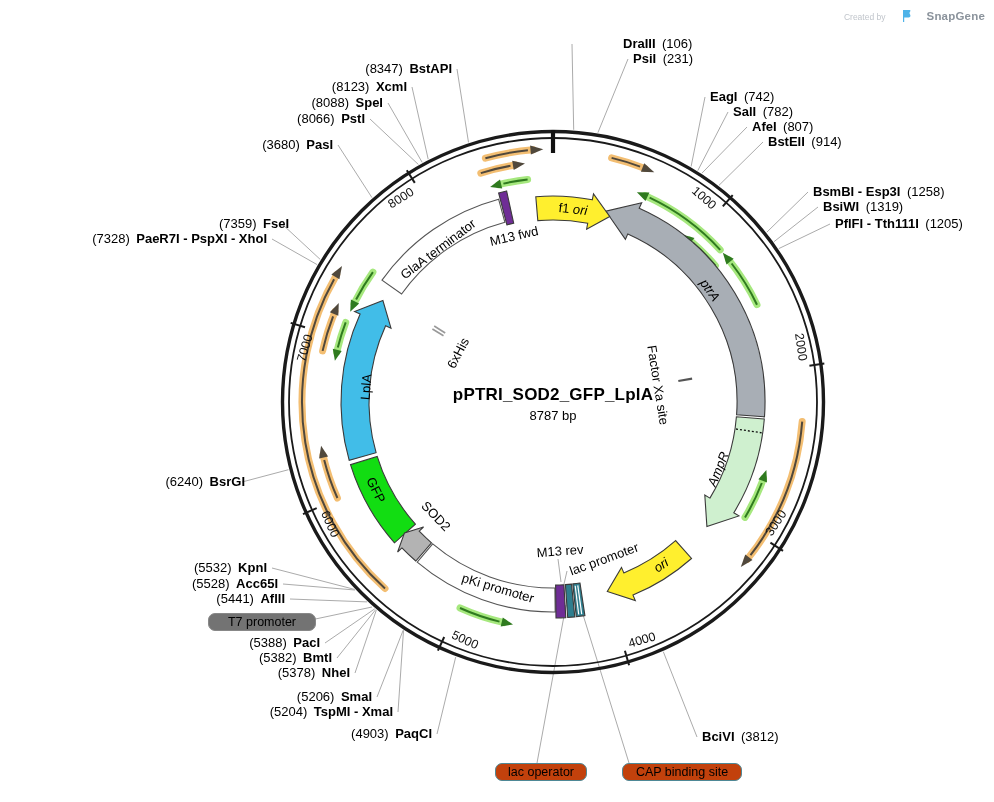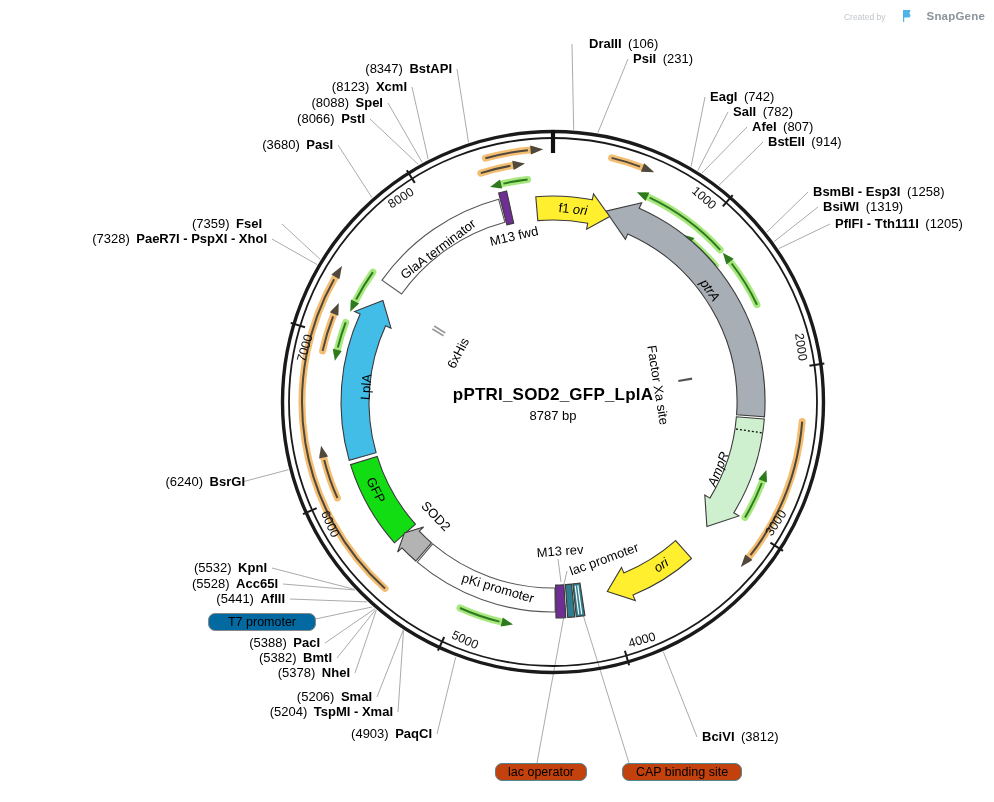--- a/index.html
+++ b/index.html
@@ -8,21 +8,21 @@
   #map{position:absolute;left:0;top:0;}
   .site{position:absolute;white-space:nowrap;font-size:13px;line-height:14px;color:#000;}
   .site .nm{font-weight:700;}
   .site .ps{font-weight:400;}
   .site.L{transform:translateX(-100%);text-align:right;}
   .rlabel{position:absolute;white-space:nowrap;font-size:13px;line-height:13px;color:#000;}
   .rlabel.it{font-style:italic;}
   .rlabel .it{font-style:italic;}
   .ticklab{position:absolute;white-space:nowrap;font-size:12.5px;line-height:12px;color:#111;}
   .callout{position:absolute;white-space:nowrap;font-size:12.5px;line-height:16px;
-           border:1px solid #888;border-radius:7px;padding:0 5px;background:#0369a1;text-align:center;}
+           border:1px solid #888;border-radius:7px;padding:0 5px;background:#737373;text-align:center;}
   .callout.teal{background:#c2410c;border-color:#4E8896;}
   #titleblock{position:absolute;left:553px;top:385px;transform:translateX(-50%);text-align:center;}
   #plasmid-name{font-size:17px;font-weight:700;letter-spacing:0.2px;}
   #plasmid-size{font-size:13px;margin-top:3px;}
   #credit{position:absolute;top:10px;right:9px;display:flex;align-items:flex-end;gap:16px;
           font-size:8.5px;color:#c0c5cb;}
   #credit .brand{font-size:11.5px;font-weight:600;color:#8b939c;letter-spacing:0.2px;}
 </style>
 </head>
 <body>
@@ -154,42 +154,42 @@
       <div class="rlabel" style="left: 375.803px; top: 490.347px; transform: translate(-50%, -50%) rotate(63.5deg);">GFP</div>
       <div class="rlabel" style="left: 365.606px; top: 386.923px; transform: translate(-50%, -50%) rotate(274.6deg);">LplA</div>
       <div class="rlabel" style="left: 436.342px; top: 515.842px; transform: translate(-50%, -50%) rotate(45.7deg);">SOD2</div>
       <div class="rlabel" style="left: 497.901px; top: 588.011px; transform: translate(-50%, -50%) rotate(16.5deg);">pKi promoter</div>
       <div class="rlabel" style="left: 438.053px; top: 249.461px; transform: translate(-50%, -50%) rotate(323deg);">GlaA terminator</div>
       <div class="rlabel" style="left: 514px; top: 236px; transform: translate(-50%, -50%) rotate(-13deg);">M13 fwd</div>
       <div class="rlabel" style="left: 604px; top: 559px; transform: translate(-50%, -50%) rotate(-20deg);">lac promoter</div>
       <div class="rlabel" style="left: 560px; top: 551px; transform: translate(-50%, -50%) rotate(-4deg);">M13 rev</div>
       <div class="rlabel" style="left: 458.004px; top: 352.759px; transform: translate(-50%, -50%) rotate(297.4deg);">6xHis</div>
       <div class="rlabel" style="left: 657.666px; top: 385.235px; transform: translate(-50%, -50%) rotate(80.9deg);">Factor Xa site</div>
-      <div class="site R" style="left: 543px; top: 37px; padding-left: 46px;"><span class="nm">DraIII</span> <span class="ps">(106)</span></div>
+      <div class="site R" style="left: 577px; top: 37px; padding-left: 46px;"><span class="nm">DraIII</span> <span class="ps">(106)</span></div>
       <div class="site R" style="left: 633px; top: 52px;"><span class="nm">PsiI</span> <span class="ps">(231)</span></div>
       <div class="site R" style="left: 710px; top: 90px;"><span class="nm">EagI</span> <span class="ps">(742)</span></div>
       <div class="site R" style="left: 733px; top: 105px;"><span class="nm">SalI</span> <span class="ps">(782)</span></div>
       <div class="site R" style="left: 752px; top: 120px;"><span class="nm">AfeI</span> <span class="ps">(807)</span></div>
       <div class="site R" style="left: 768px; top: 135px;"><span class="nm">BstEII</span> <span class="ps">(914)</span></div>
       <div class="site R" style="left: 813px; top: 185px;"><span class="nm">BsmBI - Esp3I</span> <span class="ps">(1258)</span></div>
       <div class="site R" style="left: 823px; top: 200px;"><span class="nm">BsiWI</span> <span class="ps">(1319)</span></div>
       <div class="site R" style="left: 835px; top: 217px;"><span class="nm">PflFI - Tth111I</span> <span class="ps">(1205)</span></div>
       <div class="site R" style="left: 702px; top: 730px;"><span class="nm">BciVI</span> <span class="ps">(3812)</span></div>
       <div class="site L" style="left: 432px; top: 727px;"><span class="ps">(4903)</span> <span class="nm">PaqCI</span></div>
       <div class="site L" style="left: 393px; top: 705px;"><span class="ps">(5204)</span> <span class="nm">TspMI - XmaI</span></div>
       <div class="site L" style="left: 372px; top: 690px;"><span class="ps">(5206)</span> <span class="nm">SmaI</span></div>
       <div class="site L" style="left: 350px; top: 666px;"><span class="ps">(5378)</span> <span class="nm">NheI</span></div>
       <div class="site L" style="left: 332px; top: 651px;"><span class="ps">(5382)</span> <span class="nm">BmtI</span></div>
       <div class="site L" style="left: 320px; top: 636px;"><span class="ps">(5388)</span> <span class="nm">PacI</span></div>
       <div class="site L" style="left: 285px; top: 592px;"><span class="ps">(5441)</span> <span class="nm">AflII</span></div>
       <div class="site L" style="left: 278px; top: 577px;"><span class="ps">(5528)</span> <span class="nm">Acc65I</span></div>
       <div class="site L" style="left: 267px; top: 561px;"><span class="ps">(5532)</span> <span class="nm">KpnI</span></div>
       <div class="site L" style="left: 237px; top: 475px; margin-left: 8px;"><span class="ps">(6240)</span> <span class="nm">BsrGI</span></div>
       <div class="site L" style="left: 267px; top: 232px;"><span class="ps">(7328)</span> <span class="nm">PaeR7I - PspXI - XhoI</span></div>
-      <div class="site L" style="left: 262px; top: 217px;"><span class="ps">(7359)</span> <span class="nm">FseI</span></div>
+      <div class="site L" style="left: 289px; top: 217px;"><span class="ps">(7359)</span> <span class="nm">FseI</span></div>
       <div class="site L" style="left: 333px; top: 138px;"><span class="ps">(3680)</span> <span class="nm">PasI</span></div>
       <div class="site L" style="left: 365px; top: 112px;"><span class="ps">(8066)</span> <span class="nm">PstI</span></div>
       <div class="site L" style="left: 383px; top: 96px;"><span class="ps">(8088)</span> <span class="nm">SpeI</span></div>
       <div class="site L" style="left: 407px; top: 80px;"><span class="ps">(8123)</span> <span class="nm">XcmI</span></div>
       <div class="site L" style="left: 452px; top: 62px;"><span class="ps">(8347)</span> <span class="nm">BstAPI</span></div>
       <div class="callout" style="left: 208px; top: 613px; width: 96px;">T7 promoter</div>
       <div class="callout teal" style="left: 495px; top: 763px; width: 80px;">lac operator</div>
       <div class="callout teal" style="left: 622px; top: 763px; width: 108px;">CAP binding site</div>
     </div>
 

